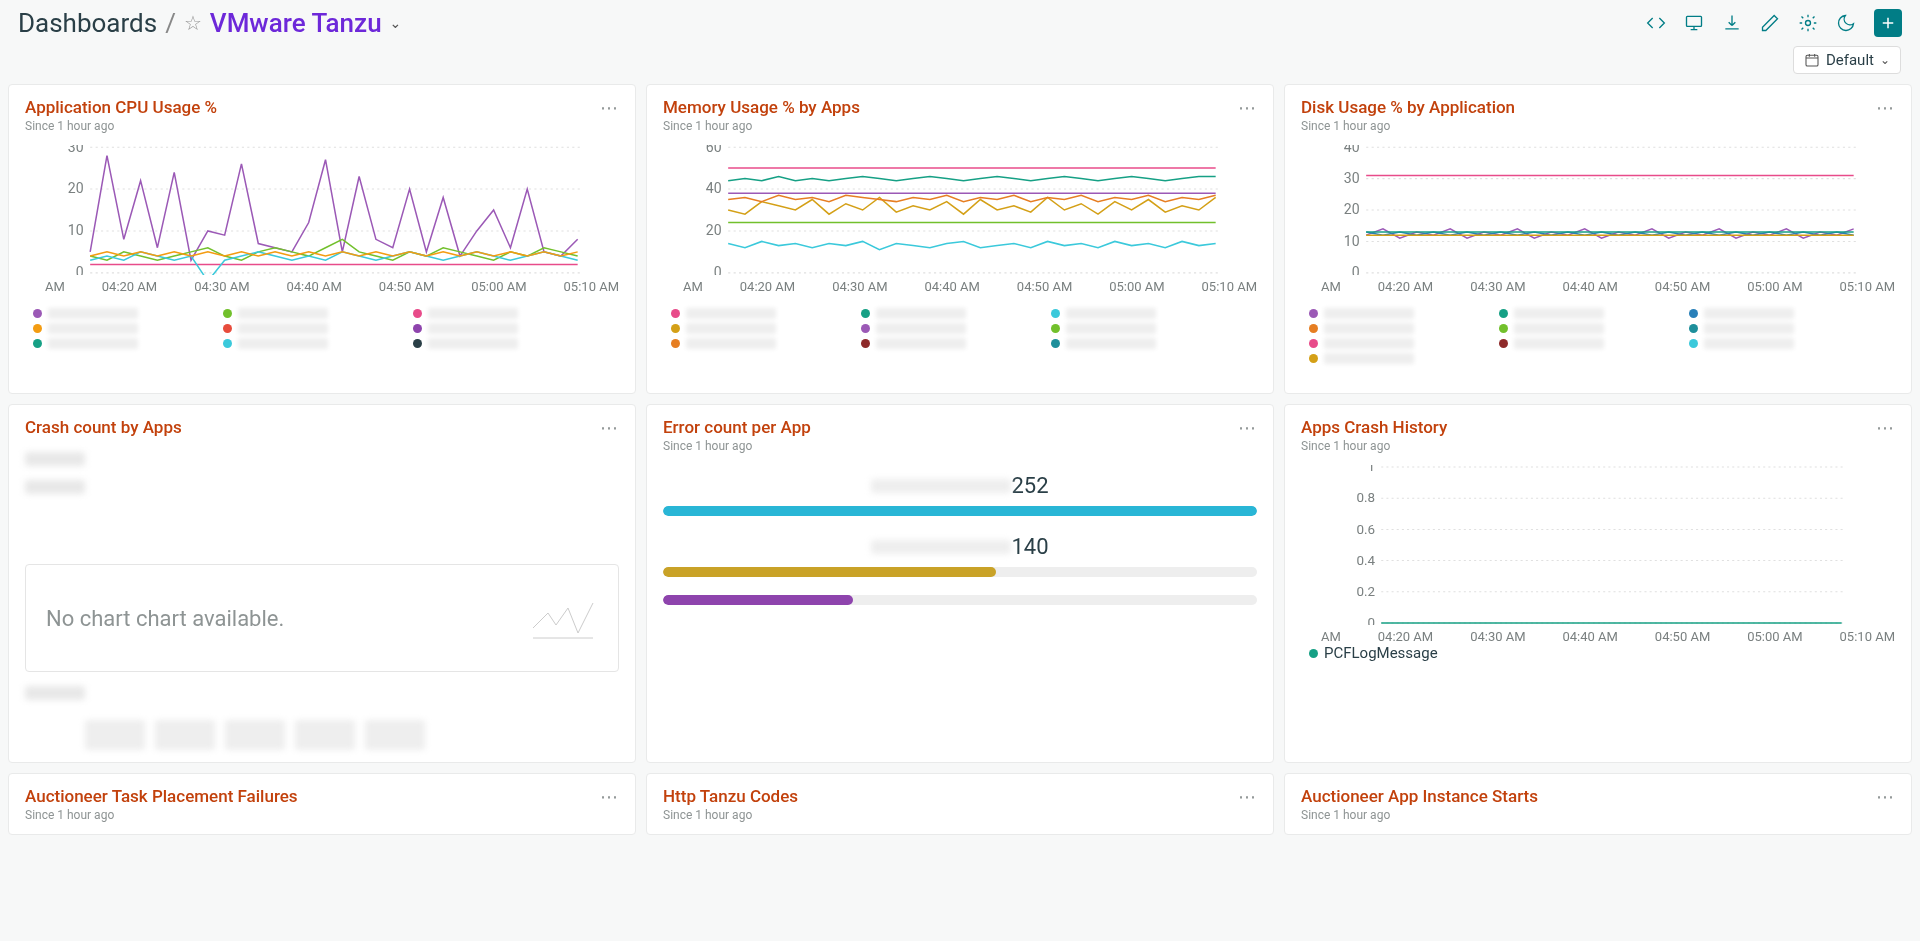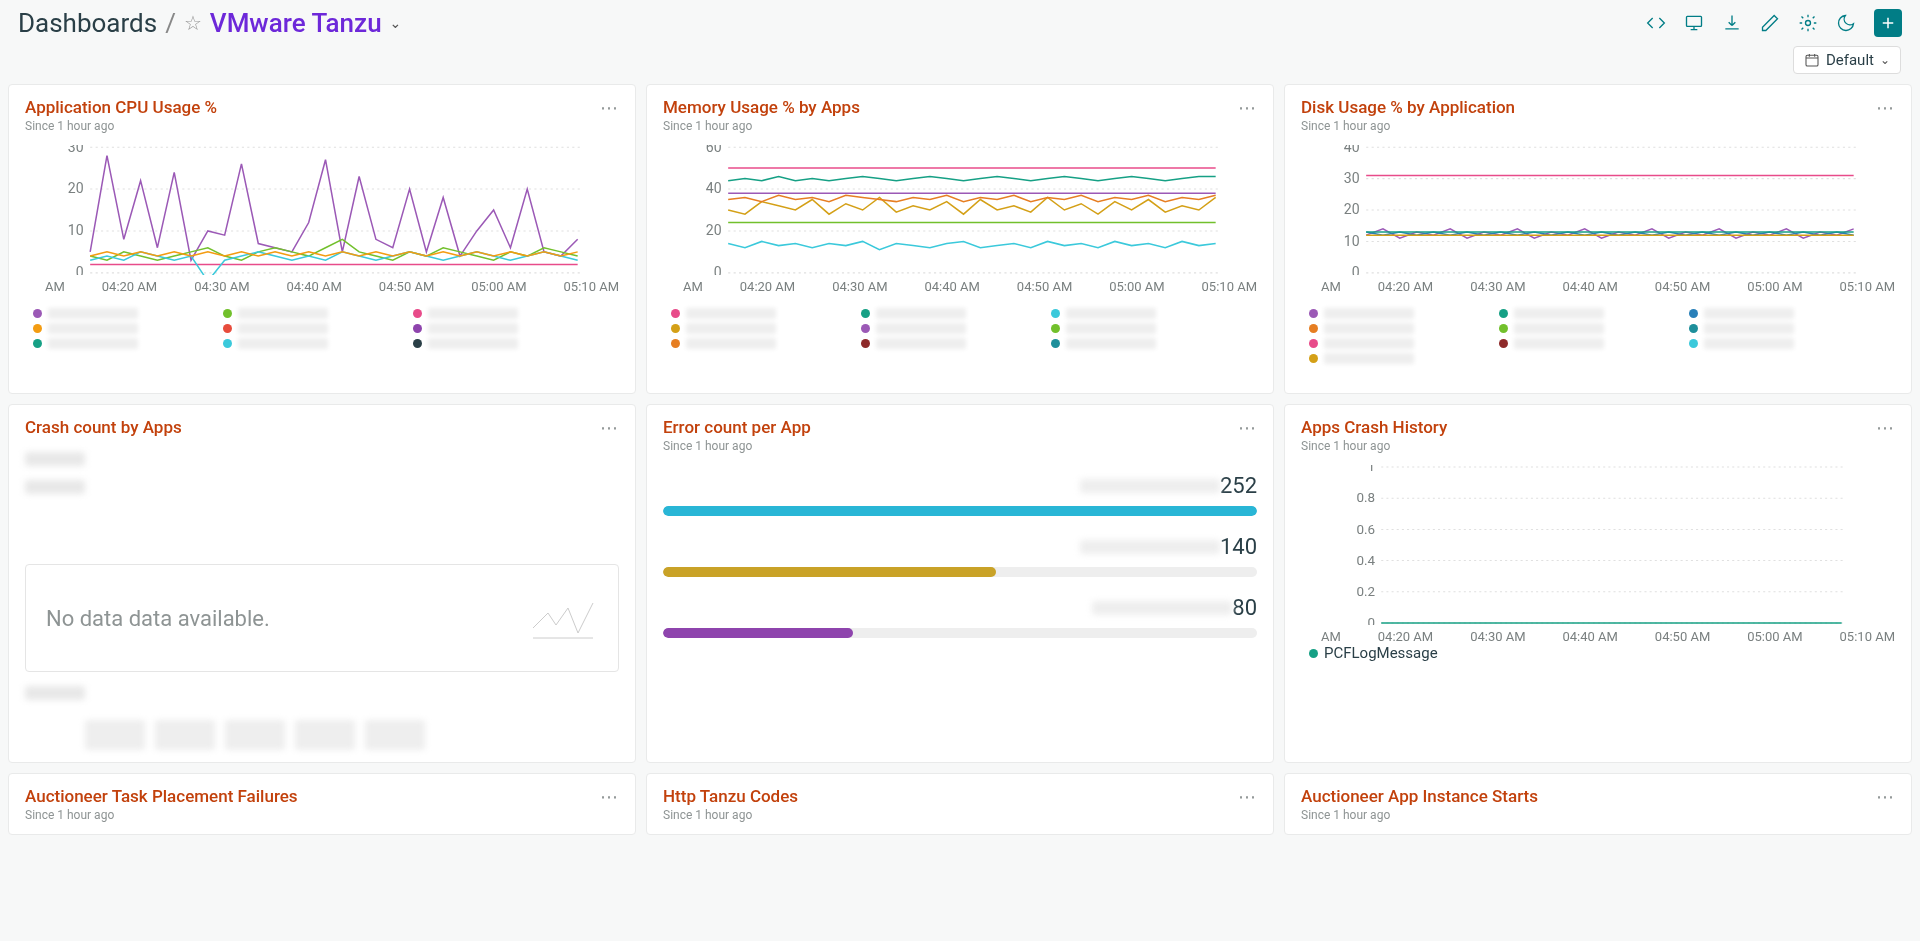--- a/index.html
+++ b/index.html
@@ -30,21 +30,21 @@
 .legend { display: flex; flex-wrap: wrap; gap: 4px 40px; margin-top: 14px; padding-left: 8px; }
 .legend-item { display: flex; align-items: center; gap: 6px; width: 150px; }
 .dot { width: 9px; height: 9px; border-radius: 50%; flex-shrink: 0; }
 .blur { width: 90px; height: 11px; background: #eee; border-radius: 2px; filter: blur(2px); }
 .nodata { border: 1px solid #e5e5e5; border-radius: 4px; padding: 28px 20px; margin-top: 70px; display: flex; align-items: center; justify-content: space-between; }
 .nodata-txt { font-size: 22px; color: #8e9494; }
 .blur-row { width: 60px; height: 14px; background: #e8e8e8; border-radius: 2px; filter: blur(3px); margin: 14px 0; }
 .blur-bars { display: flex; gap: 10px; margin-top: 20px; padding-left: 60px; }
 .blur-bar { width: 60px; height: 30px; background: #eee; border-radius: 2px; filter: blur(3px); }
 .bar-row { margin: 18px 0; }
-.bar-head { display: flex; justify-content: flex-end; align-items: baseline; margin-bottom: 8px; }
+.bar-head { display: flex; justify-content: center; align-items: baseline; margin-bottom: 8px; }
 .bar-lbl { width: 140px; height: 14px; background: #eee; filter: blur(3px); border-radius: 2px; }
 .bar-val { font-size: 22px; font-weight: 400; color: #2a3f47; }
 .bar-track { height: 10px; background: #eee; border-radius: 5px; overflow: hidden; }
 .bar-fill { height: 100%; border-radius: 5px; }
 .chart2 { margin-top: 12px; height: 160px; position: relative; }
 .chart2 svg { width: 100%; height: 100%; }
 .legend-single { display: flex; align-items: center; gap: 6px; padding-left: 8px; font-size: 15px; color: #2a3f47; }
 .ytick { font-size: 13px; fill: #7a8080; }
 .grid-line { stroke: #e0e0e0; stroke-dasharray: 2,3; stroke-width: 1; }
 </style>
@@ -340,21 +340,21 @@
   <div class="panel">
     <div class="panel-head">
       <div>
         <div class="panel-title">Crash count by Apps</div>
       </div>
       <span class="ellipsis">⋯</span>
     </div>
     <div class="blur-row"></div>
     <div class="blur-row"></div>
     <div class="nodata">
-      <span class="nodata-txt">No data data available.</span>
+      <span class="nodata-txt">No chart chart available.</span>
       <svg width="70" height="50" viewBox="0 0 70 50">
           <path d="M5 35 L20 20 L28 32 L40 15 L50 40 L65 10" fill="none" stroke="#ccc" stroke-width="1"></path>
           <path d="M5 45 L65 45" stroke="#ccc"></path>
         </svg>
     </div>
     <div class="blur-row"></div>
     <div class="blur-bars">
       <div class="blur-bar"></div>
         <div class="blur-bar"></div>
         <div class="blur-bar"></div>
@@ -384,24 +384,20 @@
         <div class="bar-row">
     <div class="bar-head">
       <div class="bar-lbl"></div>
       <div class="bar-val">140</div>
     </div>
     <div class="bar-track">
       <div class="bar-fill" style="width:56%;background:#c9a227"></div>
     </div>
         </div>
         <div class="bar-row">
-    <div class="bar-head">
-      <div class="bar-lbl"></div>
-      <div class="bar-val">80</div>
-    </div>
     <div class="bar-track">
       <div class="bar-fill" style="width:32%;background:#8e44ad"></div>
     </div>
         </div>
       </div>
   </div>
 
   <div class="panel">
     <div class="panel-head">
       <div>

